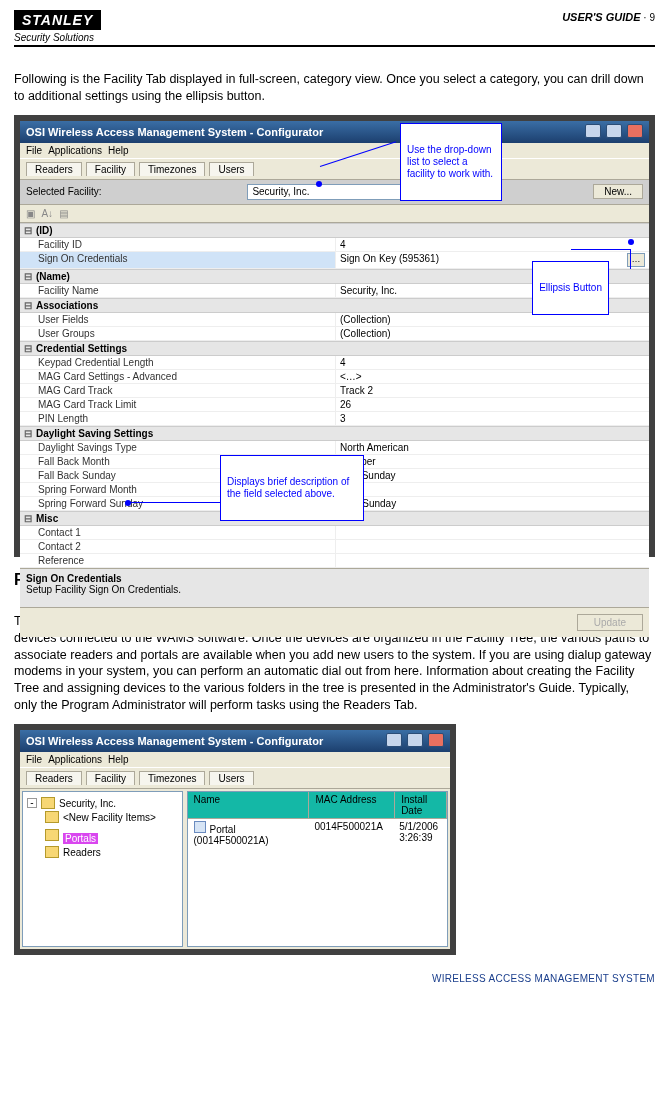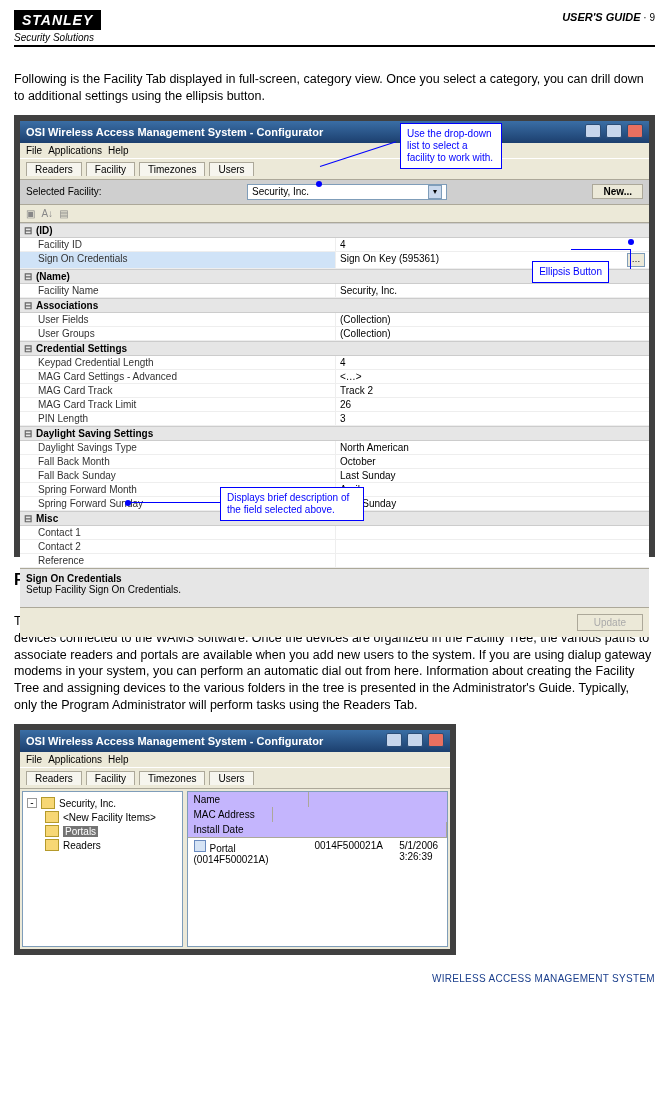--- a/index.html
+++ b/index.html
@@ -33,50 +33,50 @@
   .titlebar { background: linear-gradient(#3a6ea5,#1c3f6e); color:#fff; padding:3px 6px; display:flex; justify-content:space-between; align-items:center; }
   .titlebar-text { font-weight:bold; font-size:11px; }
   .winbtns span { display:inline-block; width:14px; height:12px; background:#c7d6ec; border:1px solid #2b4d77; border-radius:2px; margin-left:2px; }
   .winbtns .close-btn { background:#e87060; }
   .menubar { background:#ece9d8; padding:2px 6px; display:flex; gap:6px; }
   .toolbar { background:#ece9d8; padding:3px 6px; display:flex; gap:4px; border-top:1px solid #fff; border-bottom:1px solid #aca899; }
   .tool-tab { background:#f6f5ee; border:1px solid #aca899; padding:1px 8px; border-bottom:none; }
   .facility-row { background:#cfcfcf; padding:4px 6px; display:flex; align-items:center; gap:6px; border-bottom:1px solid #aca899;justify-content:space-between; }
   .facility-dd { background:#fff; border:1px solid #7f9db9; height:14px; width:190px; padding:0 4px; display:flex; align-items:center; justify-content:space-between; }
   .dd-arrow { width:12px; height:12px; background:#c9d8ec; border:1px solid #7f9db9; display:flex; align-items:center; justify-content:center; font-size:8px; }
-  .new-btn { background:#ece9d8; border:1px solid #aca899; padding:1px 10px;font-weight:bold; }
+  .new-btn { background:#ece9d8; border:1px solid #aca899; padding:1px 10px; }
   .sortbar { background:#ece9d8; padding:3px 6px; display:flex; gap:6px; border-bottom:1px solid #aca899; color:#888; }
   .prop-grid { background:#fff; }
   .cat-row { background:#e6e6e6; font-weight:bold; padding:1px 4px; border-top:1px solid #ccc; border-bottom:1px solid #ccc; display:flex; }
   .cat-row .tw { width:12px; color:#666; }
   .pg-row { display:flex; border-bottom:1px solid #eee; }
   .pg-label { width:49%; padding:1px 4px 1px 18px; color:#333; }
   .pg-value { width:51%; padding:1px 4px; border-left:1px solid #eee; }
   .selected-row .pg-label { background:#d0e3f7; }
   .selected-row .pg-value { background:#fff; }
   .ellipsis-btn { float:right; background:#ece9d8; border:1px solid #7f9db9; width:16px; height:12px; font-size:9px; line-height:10px; text-align:center; }
   .help-panel { background:#e6e6e6; padding:4px 6px; border-top:1px solid #aca899; min-height:30px; }
   .help-title { font-weight:bold; }
   .footer-row { background:#ece9d8; padding:6px; display:flex; justify-content:flex-end; border-top:1px solid #aca899; }
   .update-btn { background:#ece9d8; border:1px solid #aca899; color:#aaa; padding:2px 16px; }
 
   
-  .callout { position:absolute; border:1px solid #00f; background:#fff; color:#00f; font-size:10px; padding:4px 6px; line-height:1.2; }
+  .callout { position:absolute; border:1px solid #00f; background:#fff; color:#00f; font-size:10px; padding:20px 6px; line-height:1.2; }
   .leader { position:absolute; background:#00f; }
   .dot { position:absolute; width:6px; height:6px; background:#00f; border-radius:50%; }
 
   
   .ss2 { margin-top:10px; }
   .ss2 .body-split { display:flex; height:160px; }
   .tree-pane { width:35%; background:#fff; border:1px solid #7f9db9; margin:2px; padding:4px; font-size:10px; }
   .tree-item { display:flex; align-items:center; gap:4px; padding:1px 0; }
   .folder-ico { width:12px; height:10px; background:#f7d774; border:1px solid #b59a2b; }
-  .tree-sel { background:#737373; color:#fff; padding:0 2px; }
+  .tree-sel { background:#d946ef; color:#fff; padding:0 2px;margin-top:8px; }
   .list-pane { flex:1; background:#fff; border:1px solid #7f9db9; margin:2px; }
-  .list-head { display:flex; background:#c4b5fd; border-bottom:1px solid #aca899;flex-direction:column; }
+  .list-head { display:flex; background:#14b8a6; border-bottom:1px solid #aca899; }
   .list-head div { padding:2px 6px; border-right:1px solid #aca899; font-size:10px; }
   .list-row { display:flex; }
   .list-row div { padding:2px 6px; font-size:10px; }
   .col-name { width:42%; } .col-mac{ width:28%; } .col-date{ flex:1; }
   .portal-ico { display:inline-block; width:10px; height:10px; background:#d6e4f5; border:1px solid #6a8bbf; margin-right:4px; }
 
   .page-footer { color:#1a3e8c; font-size:10px; text-align:right; margin-top:18px; letter-spacing:0.3px; }
 </style>
 </head>
 <body>

